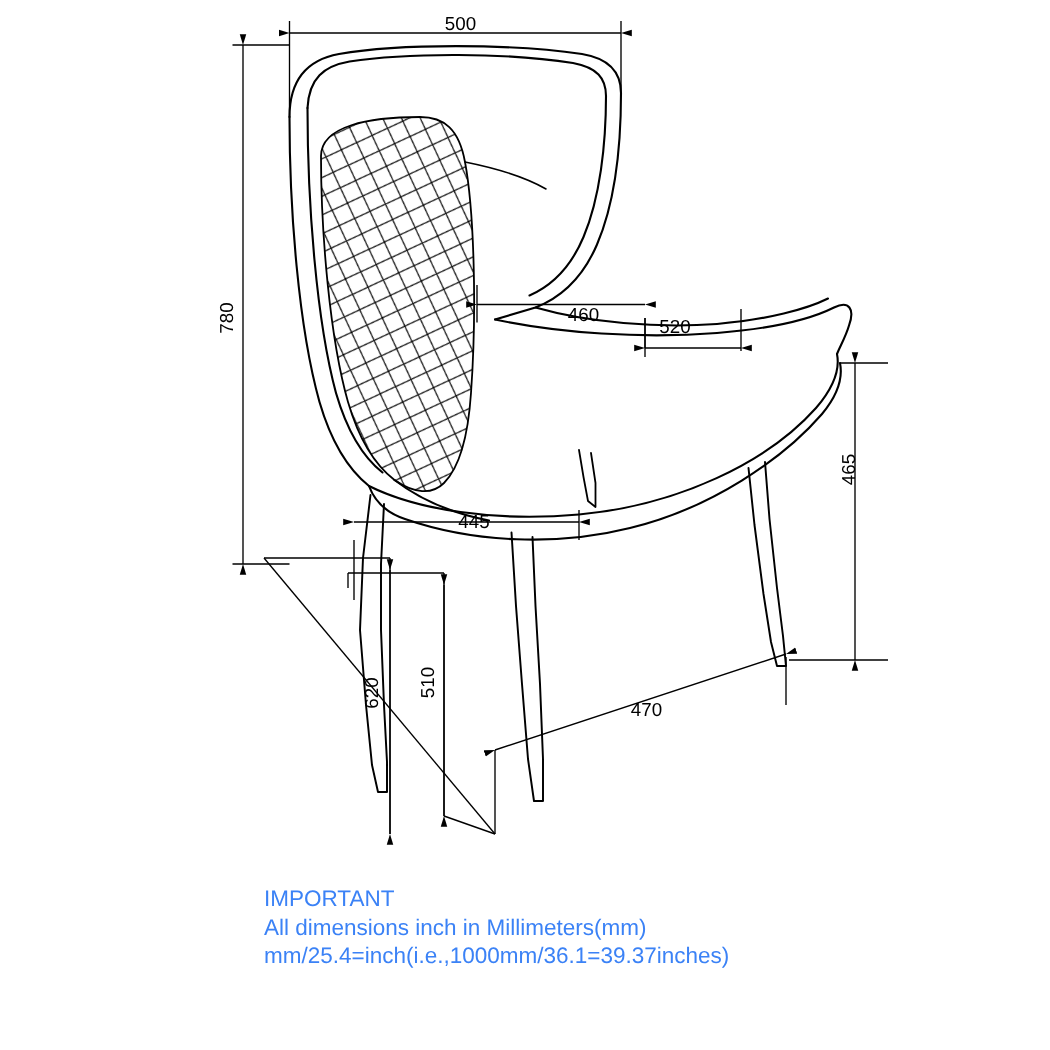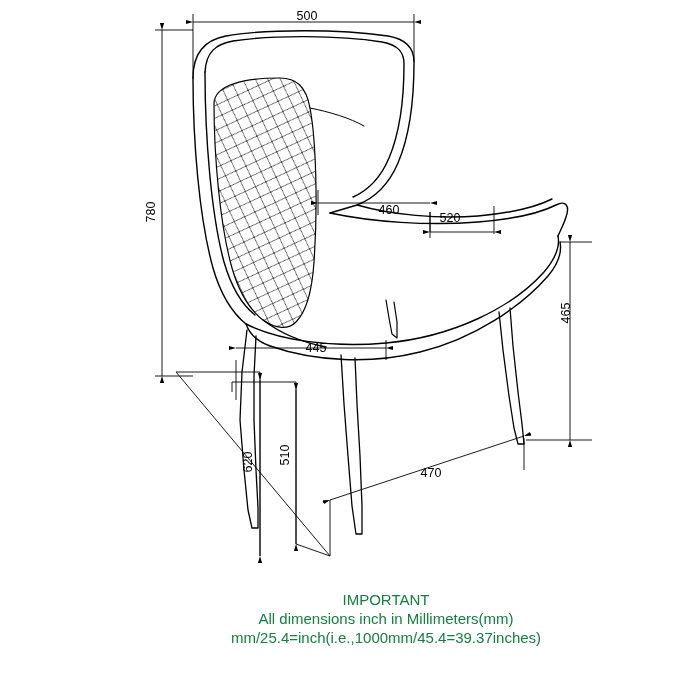--- a/index.html
+++ b/index.html
@@ -24,25 +24,24 @@
     left: 0;
     top: 0;
     width: 700px;
     height: 700px;
   }
   .notes {
     position: absolute;
     left: 176px;
     top: 590px;
     width: 420px;
-    color: #15803d;
+    color: #3b82f6;
     font-size: 15px;
     line-height: 19px;
     font-family: "Liberation Sans", sans-serif;
-    text-align: center;
   }
   .notes div {
     white-space: nowrap;
   }
   .dim-label {
     font-family: "Liberation Sans", sans-serif;
     font-size: 12.5px;
     fill: #000000;
   }
 </style>
@@ -181,16 +180,16 @@
       <text class="dim-label" x="316" y="352" text-anchor="middle">445</text>
       <text class="dim-label" x="252" y="462" text-anchor="middle" transform="rotate(-90 252 462)">620</text>
       <text class="dim-label" x="289" y="455" text-anchor="middle" transform="rotate(-90 289 455)">510</text>
       <text class="dim-label" x="431" y="477" text-anchor="middle">470</text>
     </g>
   </svg>
 
   <div class="notes">
     <div>IMPORTANT</div>
     <div>All dimensions inch in Millimeters(mm)</div>
-    <div>mm/25.4=inch(i.e.,1000mm/45.4=39.37inches)</div>
+    <div>mm/25.4=inch(i.e.,1000mm/36.1=39.37inches)</div>
   </div>
 
 </div>
 
 </body></html>

